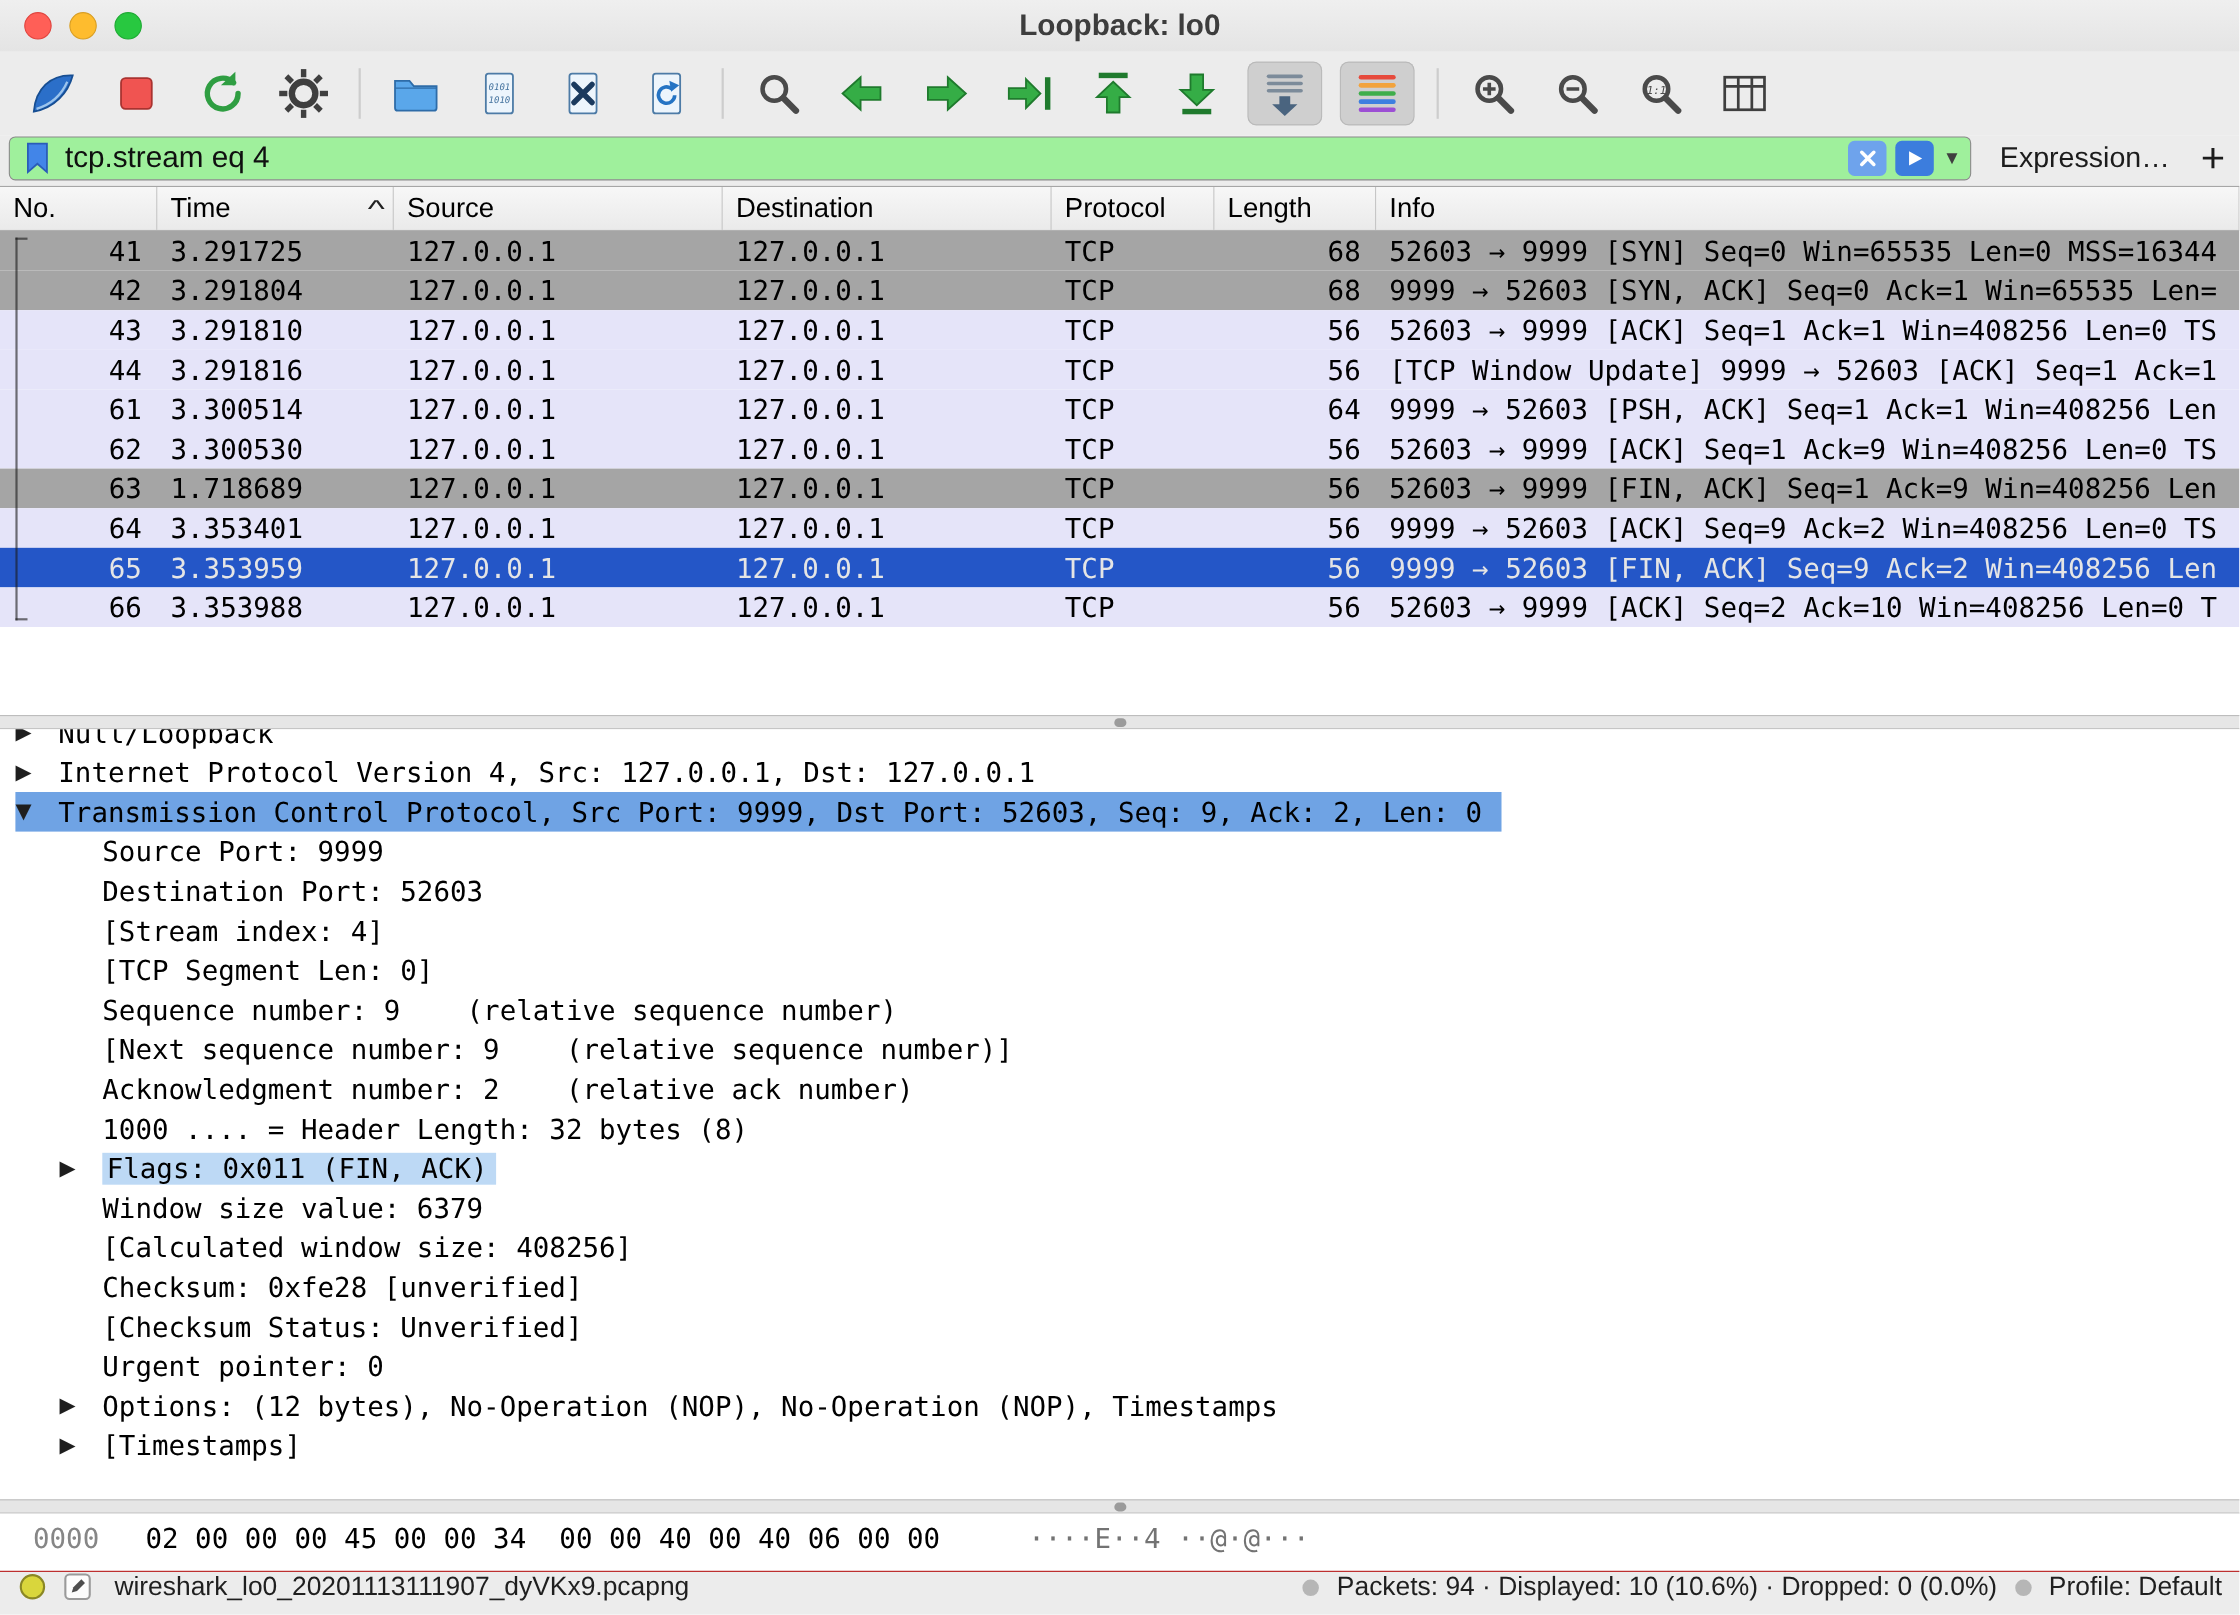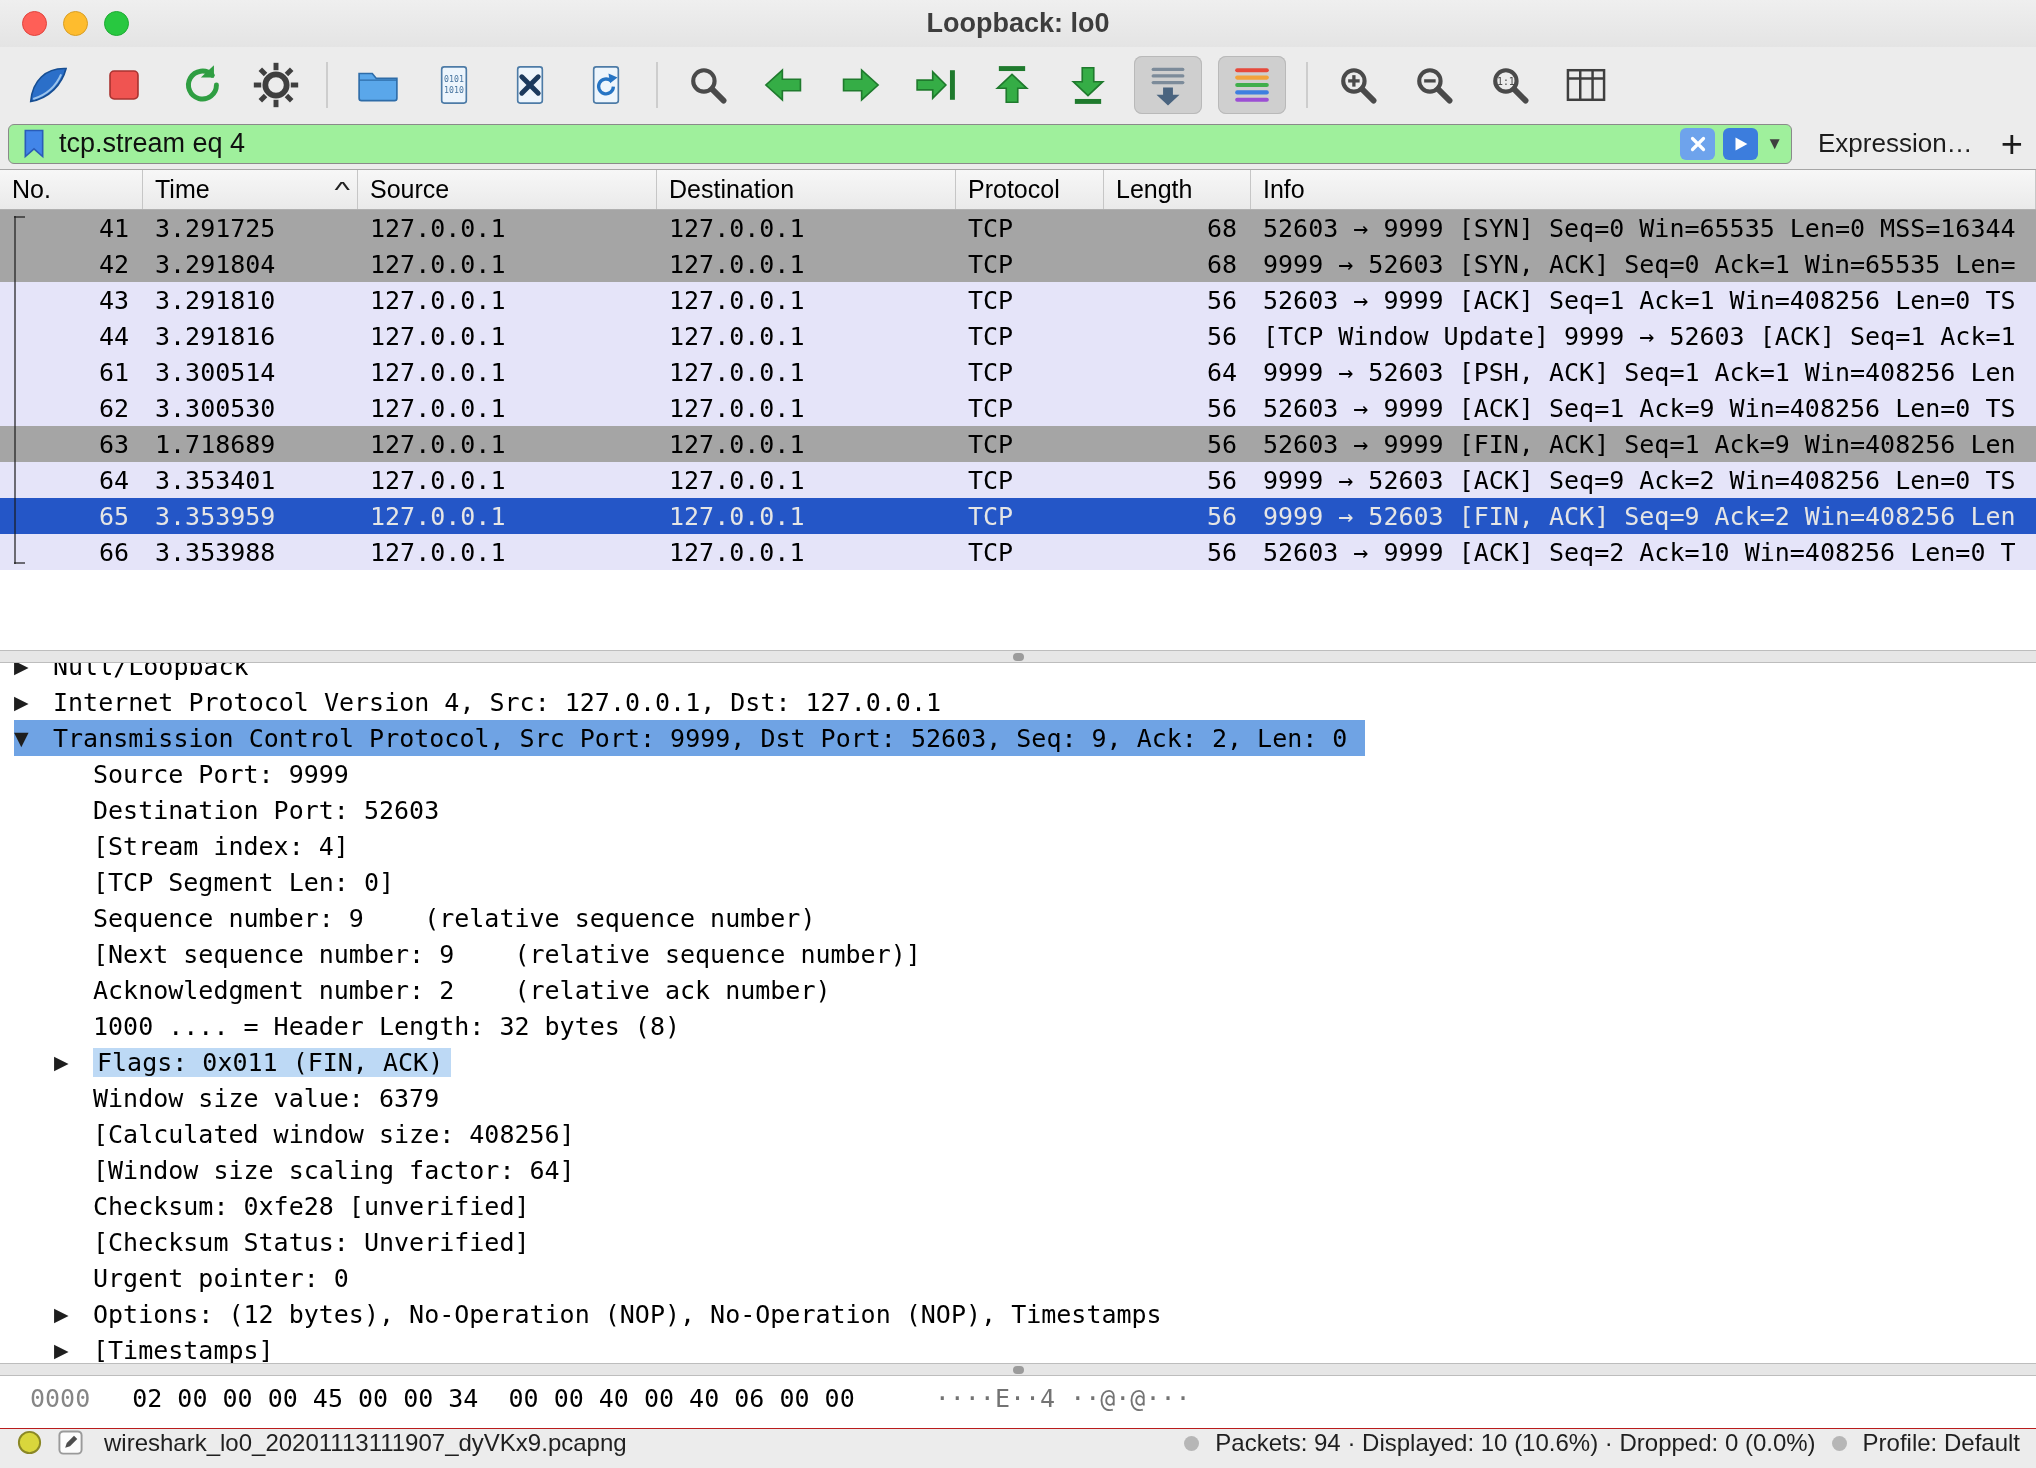--- a/index.html
+++ b/index.html
@@ -15,21 +15,21 @@
   .titlebar{flex:0 0 47px;background:linear-gradient(#efefef,#e4e4e4);position:relative;display:flex;align-items:center;justify-content:center;}
   .traffic{position:absolute;left:22px;top:11px;display:flex;gap:16px;}
   .light{width:25px;height:25px;border-radius:50%;display:inline-block;}
   .light.red{background:#ff5f57;border:1px solid #e0443e;}
   .light.yellow{background:#febc2e;border:1px solid #d89e24;}
   .light.green{background:#28c840;border:1px solid #1eaa33;}
   .title{font-size:27px;font-weight:bold;color:#3d3d3d;}
 
   
   .toolbar{flex:0 0 76px;background:#ececec;display:flex;align-items:center;padding-left:10px;}
-  .tbtn{width:60px;height:58px;margin:0 8px;display:flex;align-items:center;justify-content:center;border-radius:8px;flex:0 0 auto;}
+  .tbtn{width:60px;height:58px;margin:0 8px;display:flex;align-items:center;justify-content:center;border-radius:8px;flex:0 0 auto;font-style:italic;}
   .tbtn.pressed{background:#cfcfcf;box-shadow:inset 0 0 0 1px #b9b9b9;width:68px;}
   .ticon,.ticon svg{width:46px;height:46px;display:block;}
   .tsep{width:2px;height:46px;background:#cdcdcd;margin:0 12px;flex:0 0 auto;}
 
   
   .filterbar{flex:0 0 47px;background:#ececec;display:flex;align-items:center;padding:0 14px 5px 8px;border-bottom:1px solid #a6a6a6;}
   .filter-field{flex:0 0 1784px;height:40px;background:var(--filter-bg);border:1px solid #8a8a8a;border-radius:6px;display:flex;align-items:center;padding:0 8px 0 8px;}
   .fbookmark{display:flex;margin-left:4px;}
   .fbookmark svg{width:26px;height:31px;}
   .filter-input{flex:1;background:transparent;border:none;outline:none;font-size:27px;color:#101010;font-family:"Liberation Sans",sans-serif;padding-left:12px;}
@@ -370,21 +370,20 @@
       <div class="dline ind1"><span class="dwrap"><span class="darrow"></span><span class="dtext">Destination Port: 52603</span></span></div>
       <div class="dline ind1"><span class="dwrap"><span class="darrow"></span><span class="dtext">[Stream index: 4]</span></span></div>
       <div class="dline ind1"><span class="dwrap"><span class="darrow"></span><span class="dtext">[TCP Segment Len: 0]</span></span></div>
       <div class="dline ind1"><span class="dwrap"><span class="darrow"></span><span class="dtext">Sequence number: 9    (relative sequence number)</span></span></div>
       <div class="dline ind1"><span class="dwrap"><span class="darrow"></span><span class="dtext">[Next sequence number: 9    (relative sequence number)]</span></span></div>
       <div class="dline ind1"><span class="dwrap"><span class="darrow"></span><span class="dtext">Acknowledgment number: 2    (relative ack number)</span></span></div>
       <div class="dline ind1"><span class="dwrap"><span class="darrow"></span><span class="dtext">1000 .... = Header Length: 32 bytes (8)</span></span></div>
       <div class="dline ind1"><span class="dwrap"><span class="darrow">▶</span><span class="dtext hl-related">Flags: 0x011 (FIN, ACK)</span></span></div>
       <div class="dline ind1"><span class="dwrap"><span class="darrow"></span><span class="dtext">Window size value: 6379</span></span></div>
       <div class="dline ind1"><span class="dwrap"><span class="darrow"></span><span class="dtext">[Calculated window size: 408256]</span></span></div>
-      <div class="dline ind1"><span class="dwrap"><span class="darrow"></span><span class="dtext">[Window size scaling factor: 64]</span></span></div>
       <div class="dline ind1"><span class="dwrap"><span class="darrow"></span><span class="dtext">Checksum: 0xfe28 [unverified]</span></span></div>
       <div class="dline ind1"><span class="dwrap"><span class="darrow"></span><span class="dtext">[Checksum Status: Unverified]</span></span></div>
       <div class="dline ind1"><span class="dwrap"><span class="darrow"></span><span class="dtext">Urgent pointer: 0</span></span></div>
       <div class="dline ind1"><span class="dwrap"><span class="darrow">▶</span><span class="dtext">Options: (12 bytes), No-Operation (NOP), No-Operation (NOP), Timestamps</span></span></div>
       <div class="dline ind1"><span class="dwrap"><span class="darrow">▶</span><span class="dtext">[Timestamps]</span></span></div>
     </div>
 
   <div class="splitter">
       <span class="knob"></span>
     </div>

